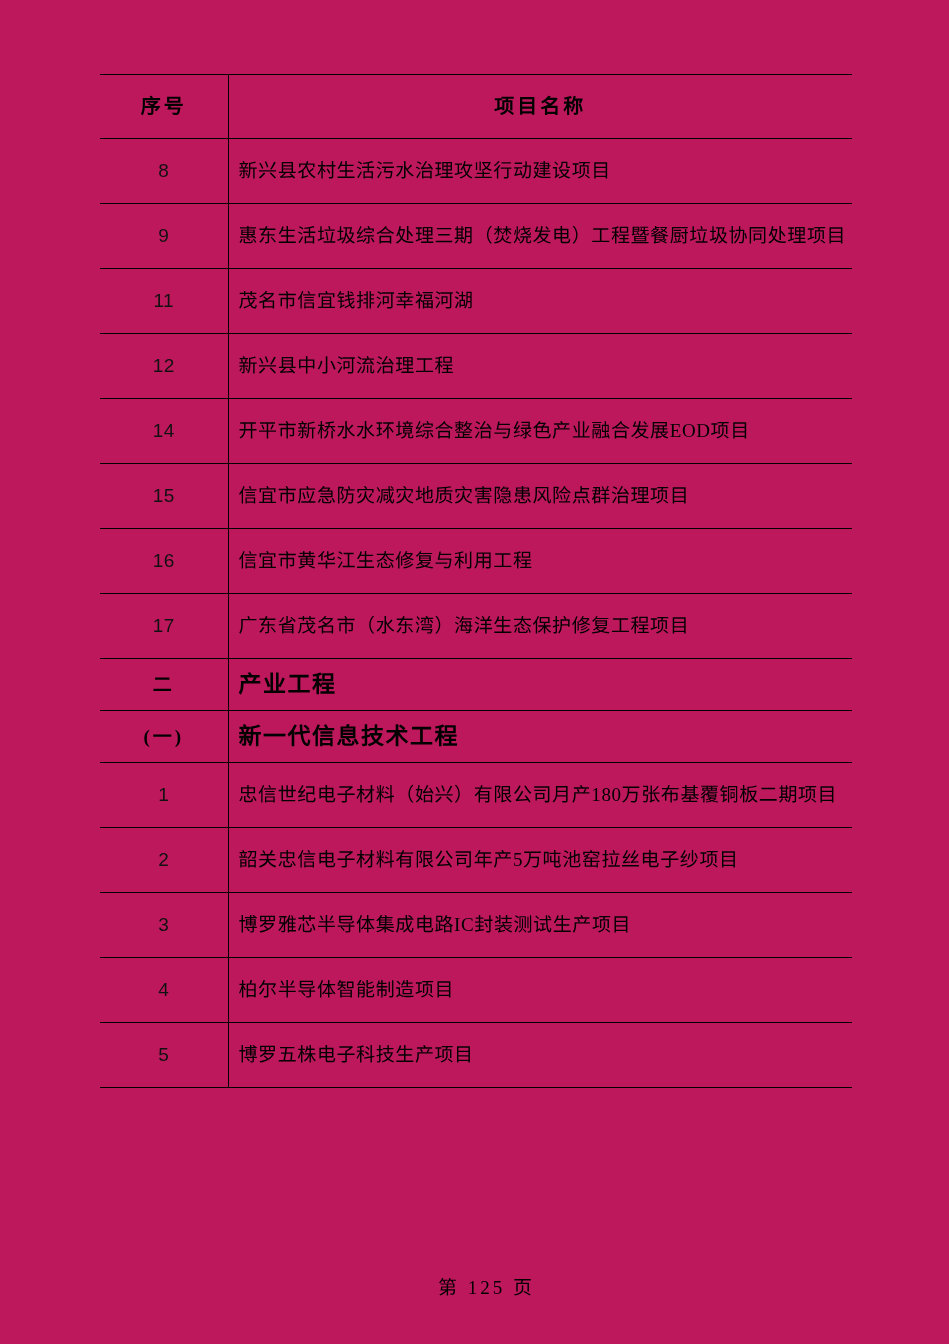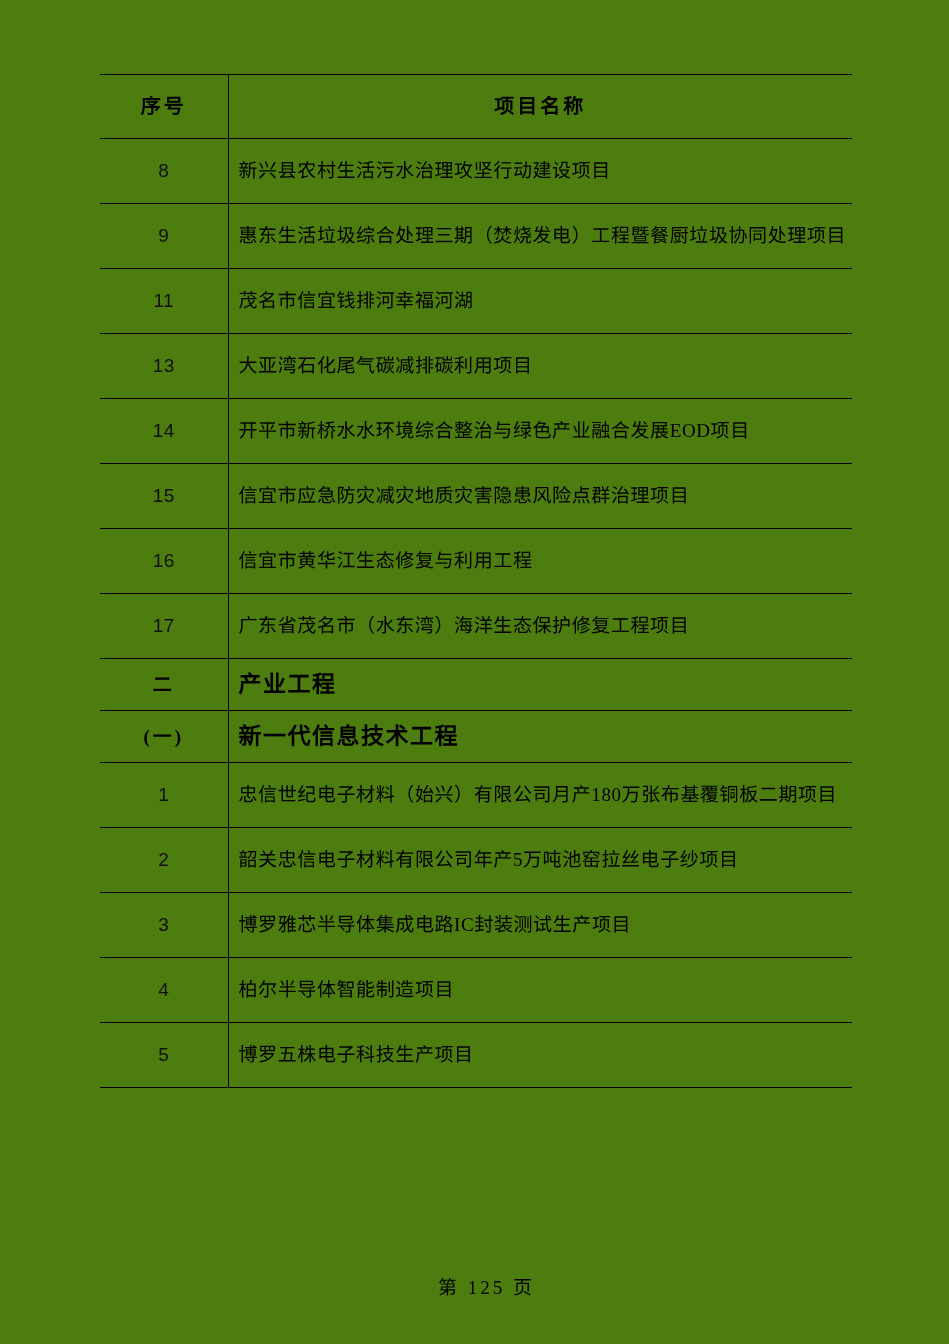--- a/index.html
+++ b/index.html
@@ -14,21 +14,21 @@
     position: relative;
     font-family: "Liberation Serif", "DejaVu Serif", serif;
     color: #000000;
     overflow: hidden;
   }
 
   
   .page {
     position: absolute;
     inset: 0;
-    background: #4d7c0f;
+    background: #be185d;
   }
 
   
   .doc-table {
     position: absolute;
     left: 100px;
     top: 74px;
     width: 752px;
     border-collapse: collapse;
     table-layout: fixed;
@@ -143,22 +143,22 @@
         </tr>
         <tr class="data-row">
           <td class="cell-seq"><span class="seq-num">9</span></td>
           <td class="cell-name">惠东生活垃圾综合处理三期（焚烧发电）工程暨餐厨垃圾协同处理项目</td>
         </tr>
         <tr class="data-row">
           <td class="cell-seq"><span class="seq-num">11</span></td>
           <td class="cell-name">茂名市信宜钱排河幸福河湖</td>
         </tr>
         <tr class="data-row">
-          <td class="cell-seq"><span class="seq-num">13</span></td>
-          <td class="cell-name">大亚湾石化尾气碳减排碳利用项目</td>
+          <td class="cell-seq"><span class="seq-num">12</span></td>
+          <td class="cell-name">新兴县中小河流治理工程</td>
         </tr>
         <tr class="data-row">
           <td class="cell-seq"><span class="seq-num">14</span></td>
           <td class="cell-name">开平市新桥水水环境综合整治与绿色产业融合发展EOD项目</td>
         </tr>
         <tr class="data-row">
           <td class="cell-seq"><span class="seq-num">15</span></td>
           <td class="cell-name">信宜市应急防灾减灾地质灾害隐患风险点群治理项目</td>
         </tr>
         <tr class="data-row">

